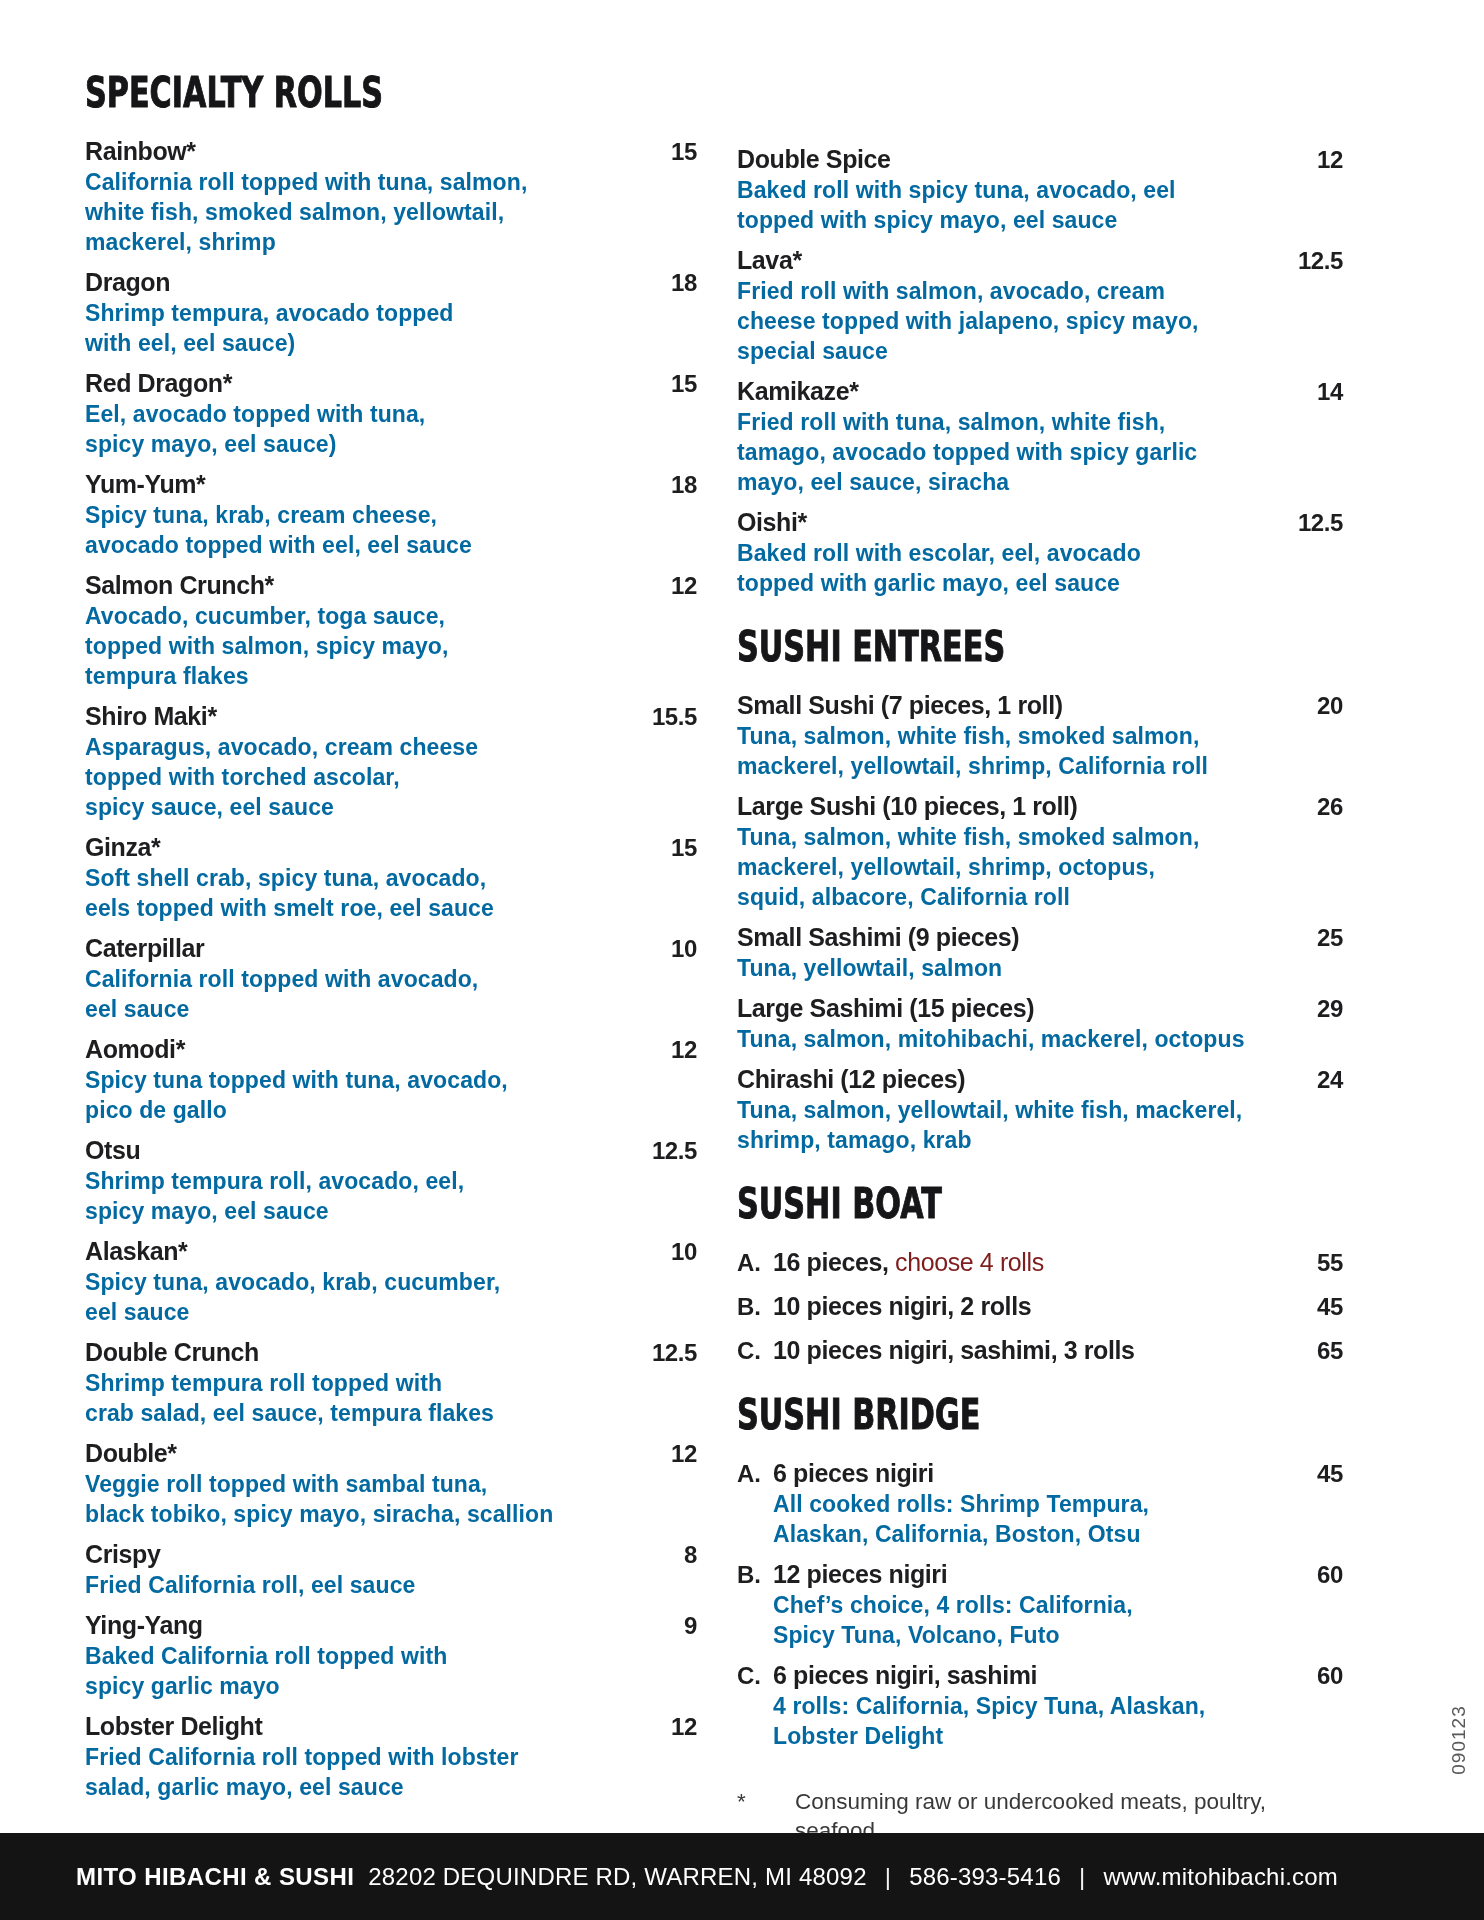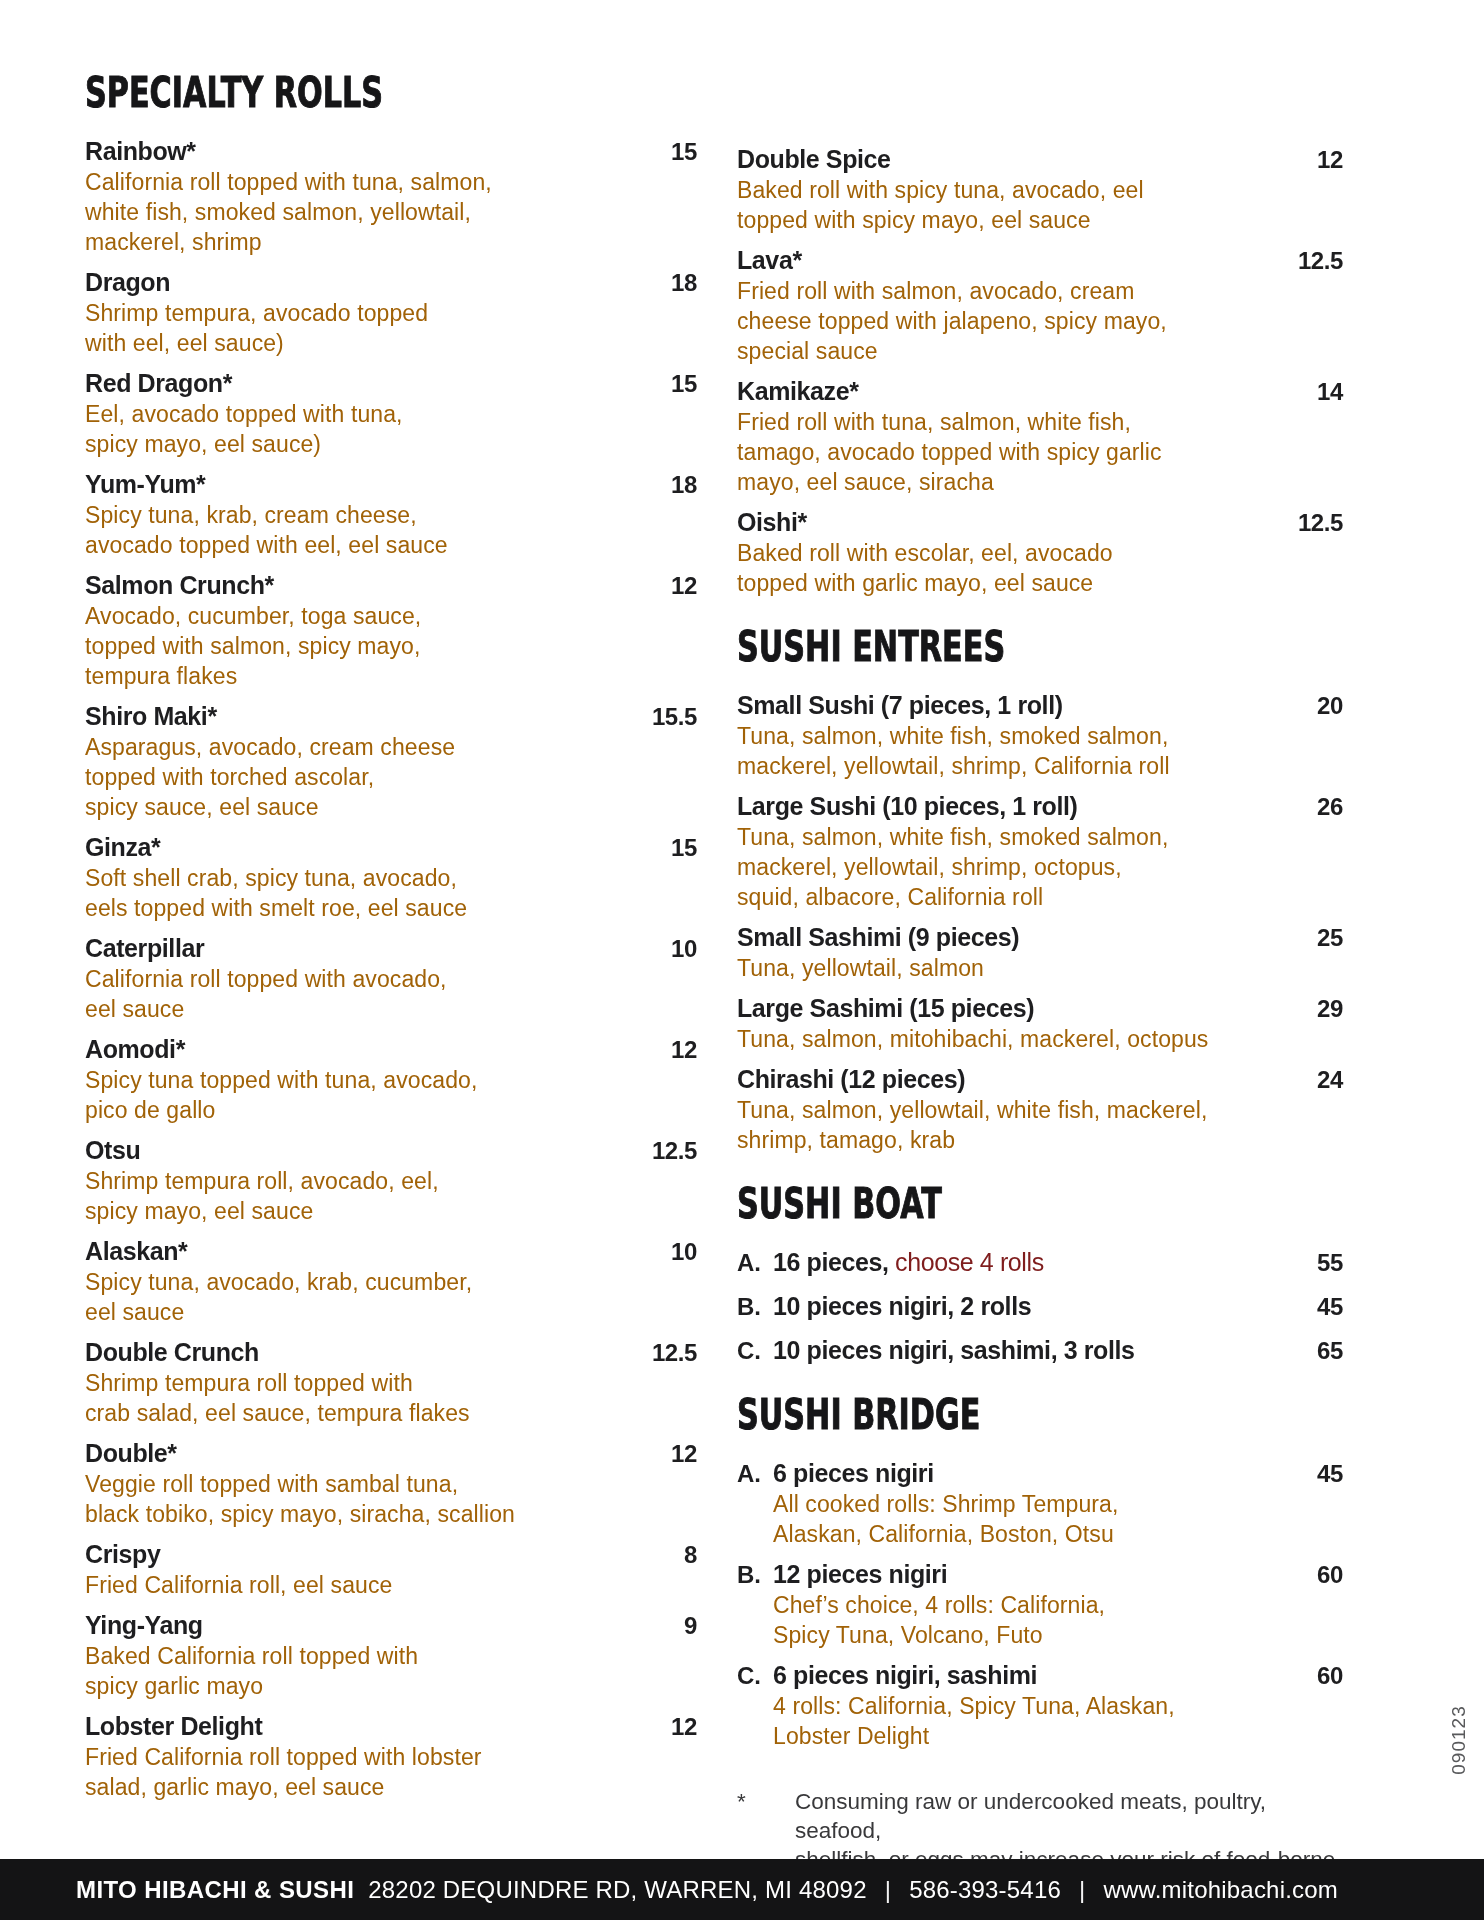--- a/index.html
+++ b/index.html
@@ -17,39 +17,39 @@
     font-weight:900; color:#161618; -webkit-text-stroke:1px #161618;
     transform:scaleX(0.72); transform-origin:0 50%; white-space:nowrap;
     margin:0 0 20px 0;
   }
   .col-right .section-title { margin-top:26px; }
 
   .item { margin-bottom:10px; }
   .item-row { display:flex; align-items:baseline;margin-top:8px; }
   .item-name  { font-size:25px; line-height:30px; font-weight:700; letter-spacing:-0.4px; color:#1e1e20; }
   .item-price { margin-left:auto; font-size:24px; line-height:30px; font-weight:700; letter-spacing:-0.4px; color:#1e1e20; padding-left:12px; }
-  .item-desc  { font-size:23px; line-height:30px; font-weight:400; color:#a16207; white-space:pre-line; letter-spacing:0.1px; }
+  .item-desc  { font-size:23px; line-height:30px; font-weight:700; color:#0369a1; white-space:pre-line; letter-spacing:0.1px; }
   .item-desc:empty { display:none; }
 
   .lettered .item-letter { flex:0 0 36px; font-size:24px; line-height:30px; font-weight:700; color:#1e1e20; }
   .lettered .item-desc { margin-left:36px; }
   #list-boat .item { margin-bottom:13px; }
   .reg { font-weight:400; color:#7f1d1d; }
 
   .disclaimer { display:flex; margin-top:36px; color:#39393b; font-size:22.5px; line-height:29px; }
   .disclaimer-mark { flex:0 0 22px; }
   .disclaimer-text { white-space:pre-line;margin-left:36px; }
 
   .doc-code {
     position:absolute; left:1424px; top:1729px; width:70px; text-align:center;
     transform:rotate(-90deg); color:#58595b; font-size:19px; letter-spacing:1px;
   }
 
   .footer-bar {
-    position:absolute; left:0; right:0; bottom:0; height:61px; background:#141415;
+    position:absolute; left:0; right:0; bottom:0; height:87px; background:#141415;
     color:#ffffff; display:flex; align-items:center; padding-left:76px;
     font-size:24px; letter-spacing:0.2px; white-space:nowrap;
   }
   .footer-brand { font-weight:700; margin-right:14px; letter-spacing:0.4px; }
   .footer-sep { margin:0 18px; font-weight:300; opacity:0.95; }
 </style>
 </head>
 <body>
 
 <div class="page">

